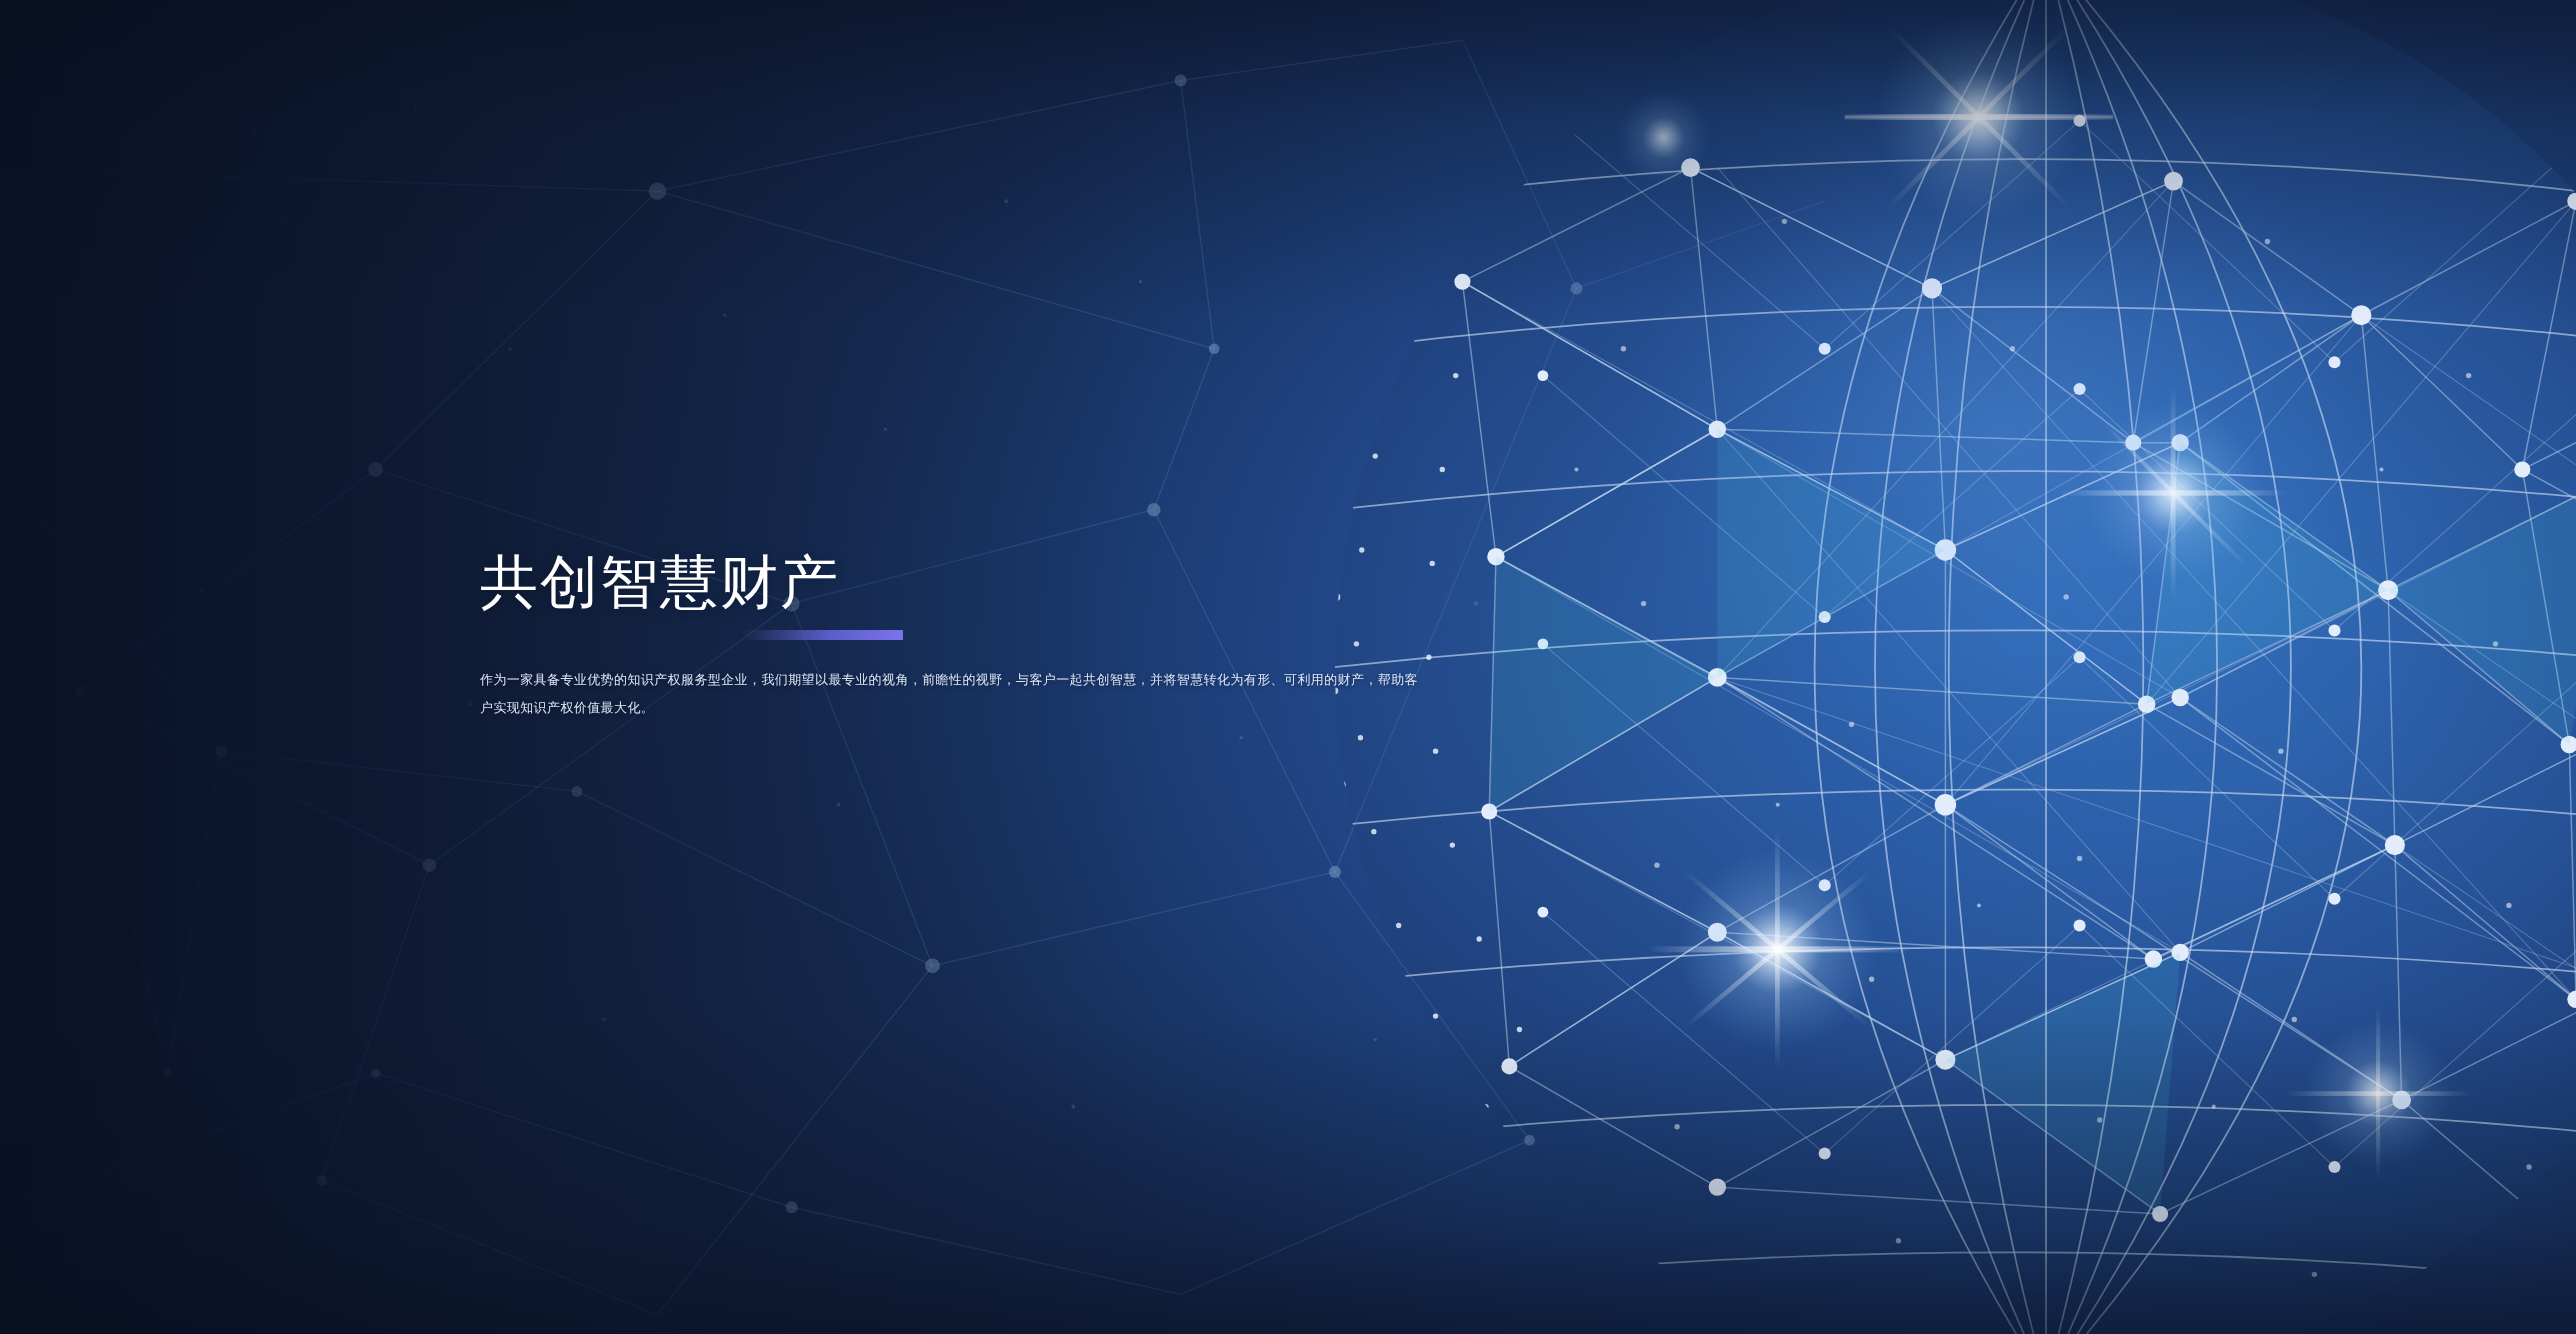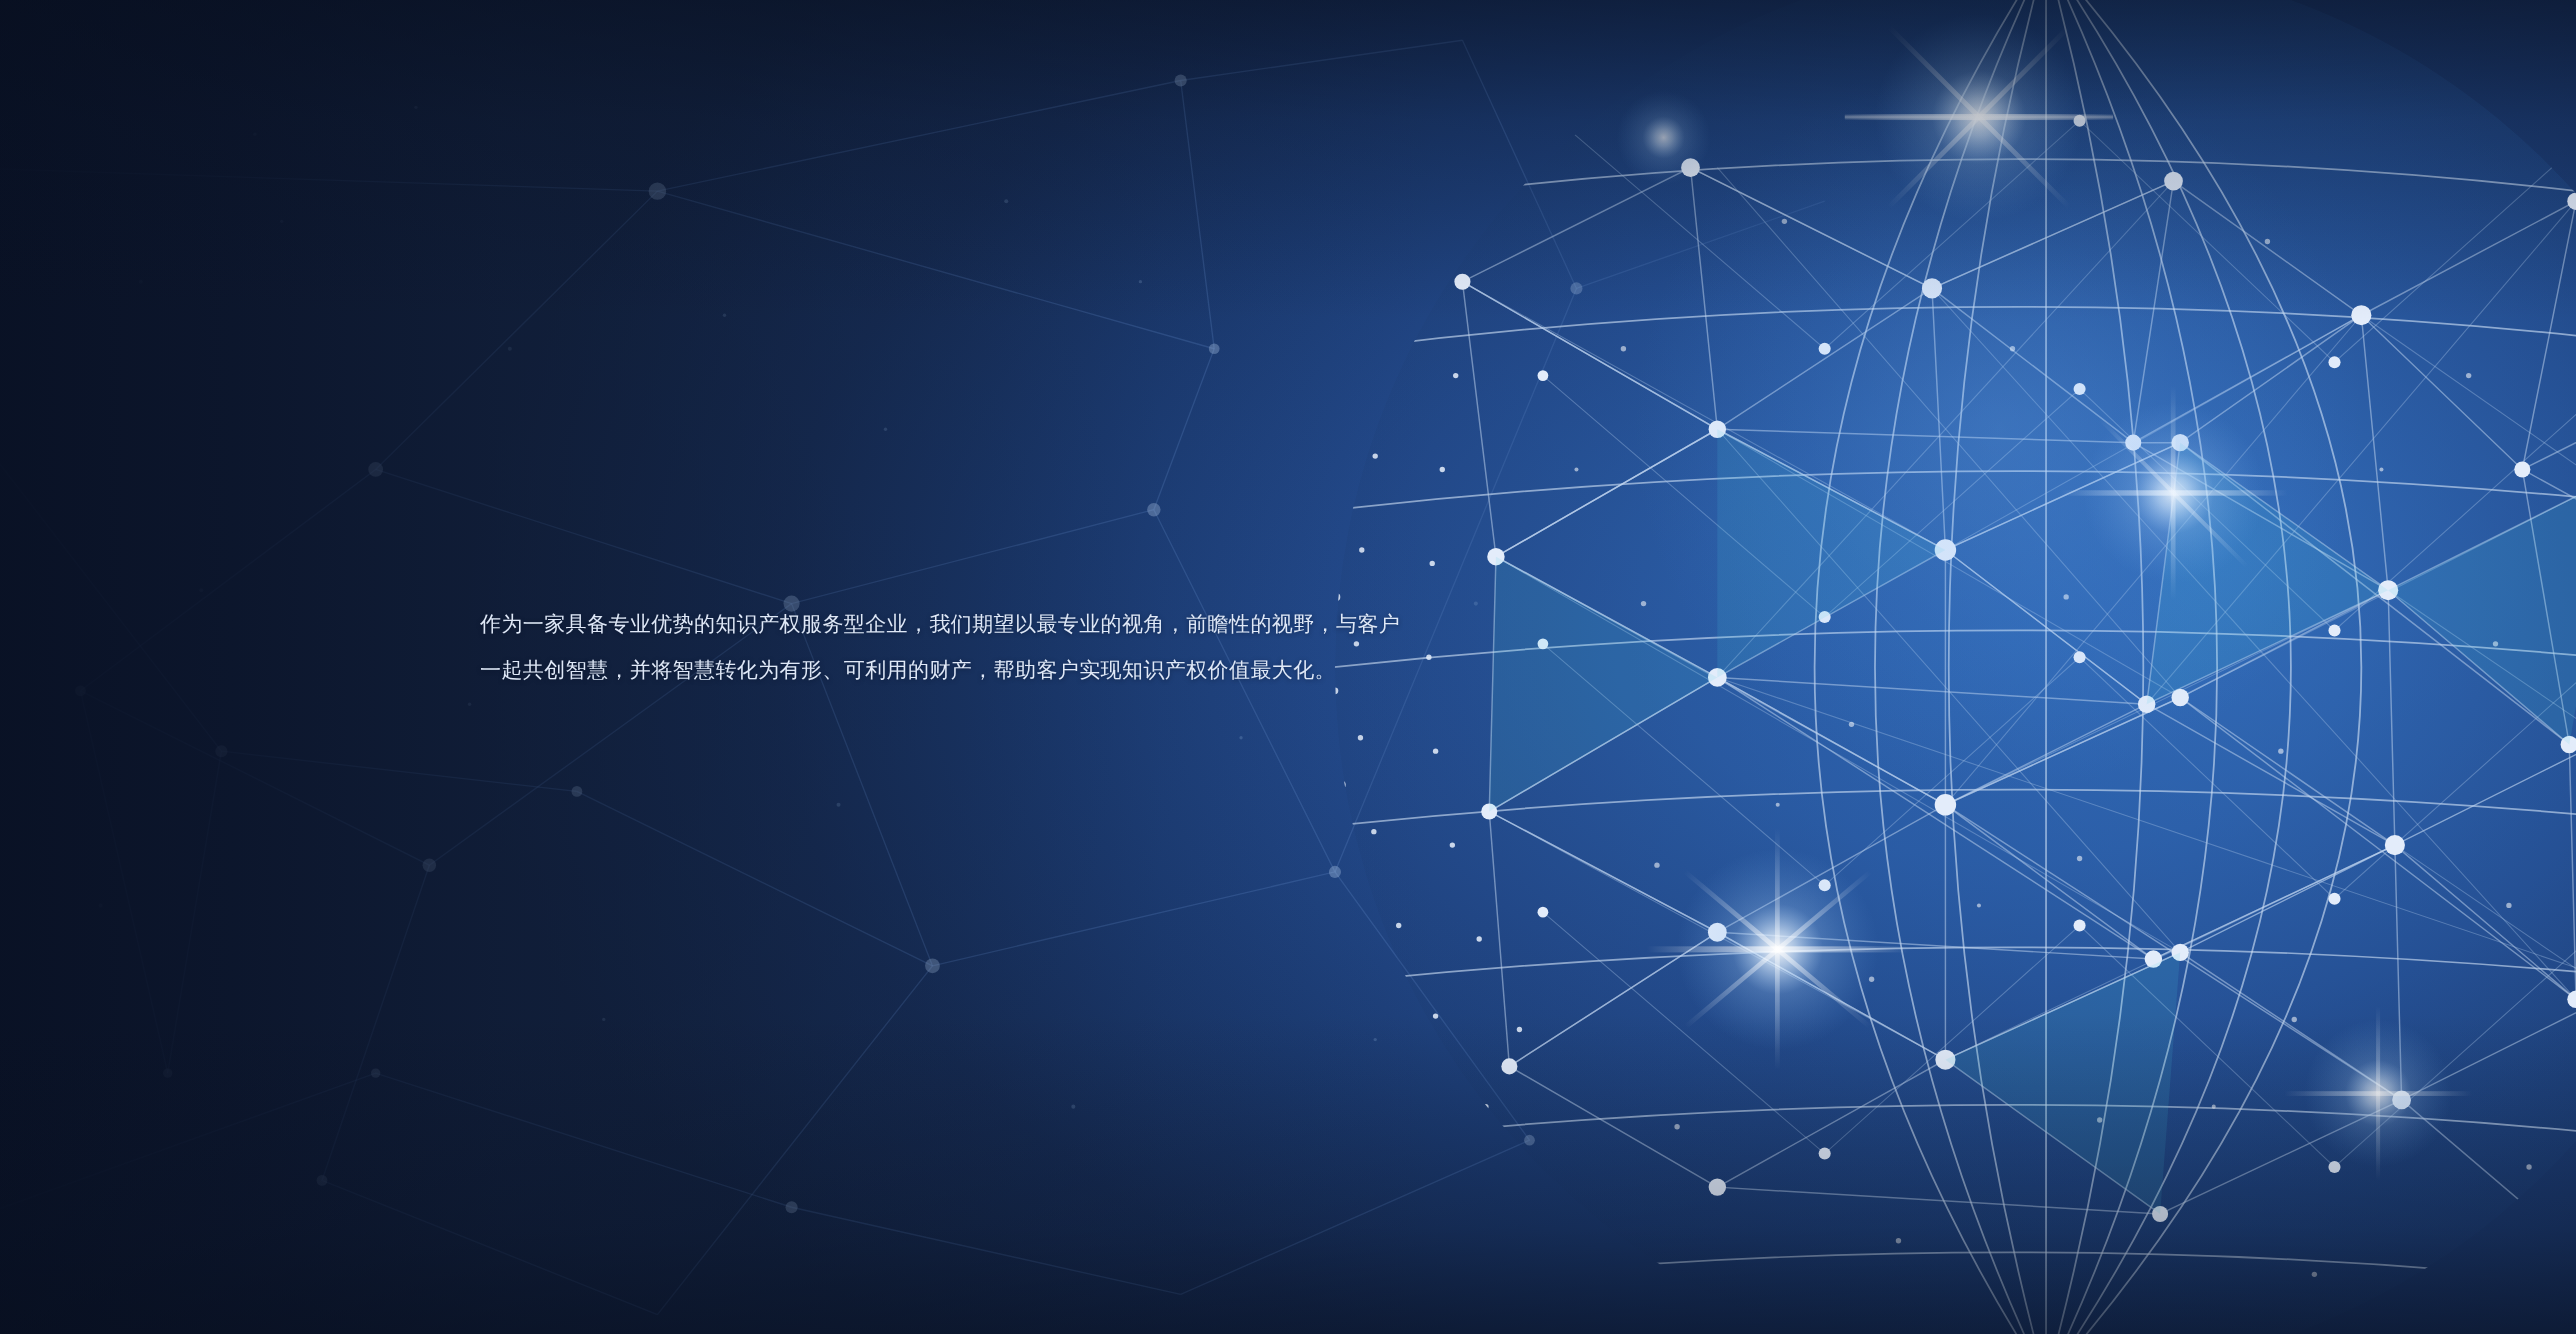--- a/index.html
+++ b/index.html
@@ -106,21 +106,21 @@
     width: 160px;
   }
   .accent-bar.two {
     left: 305px;
     width: 109px;
   }
 
   #body-copy {
     margin-top: 51px;
     font-family: "Liberation Sans", "DejaVu Sans", sans-serif;
-    font-size: 21px;
+    font-size: 13px;
     line-height: 2.18;
     letter-spacing: 0.4px;
     color: #dfe8f7;
     max-width: 939px;
     text-shadow: 0 0.7px 4px rgba(6,16,38,0.5);
   }
 </style>
 </head>
 <body>
 
@@ -476,20 +476,24 @@
   </svg>
 
   <div class="bg-layer bg-dark-left"></div>
   <div class="bg-layer bg-glow"></div>
   <div class="bg-layer bg-vign-top"></div>
 
   <div id="text-block">
 
     <div class="headline-row">
 
+      <span class="headline-seg">
+        <span class="headline-text">共创智慧财产</span>
+        <span class="accent-bar one" style="background: linear-gradient(90deg, rgba(125, 114, 238, 0) 0%, rgb(90, 94, 201) 55%, rgb(125, 114, 238) 100%);"></span>
+      </span>
 
       <span class="gap-seg"></span>
 
 
     </div>
 
     <p id="body-copy">作为一家具备专业优势的知识产权服务型企业，我们期望以最专业的视角，前瞻性的视野，与客户一起共创智慧，并将智慧转化为有形、可利用的财产，帮助客户实现知识产权价值最大化。</p>
 
   </div>
 

